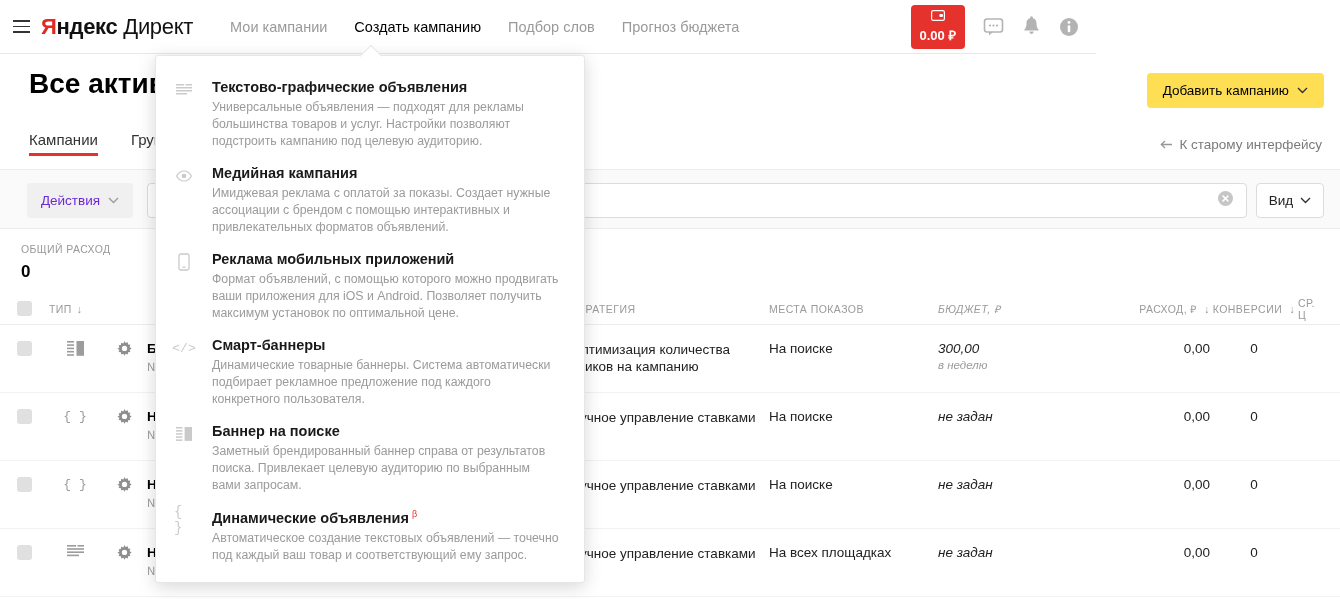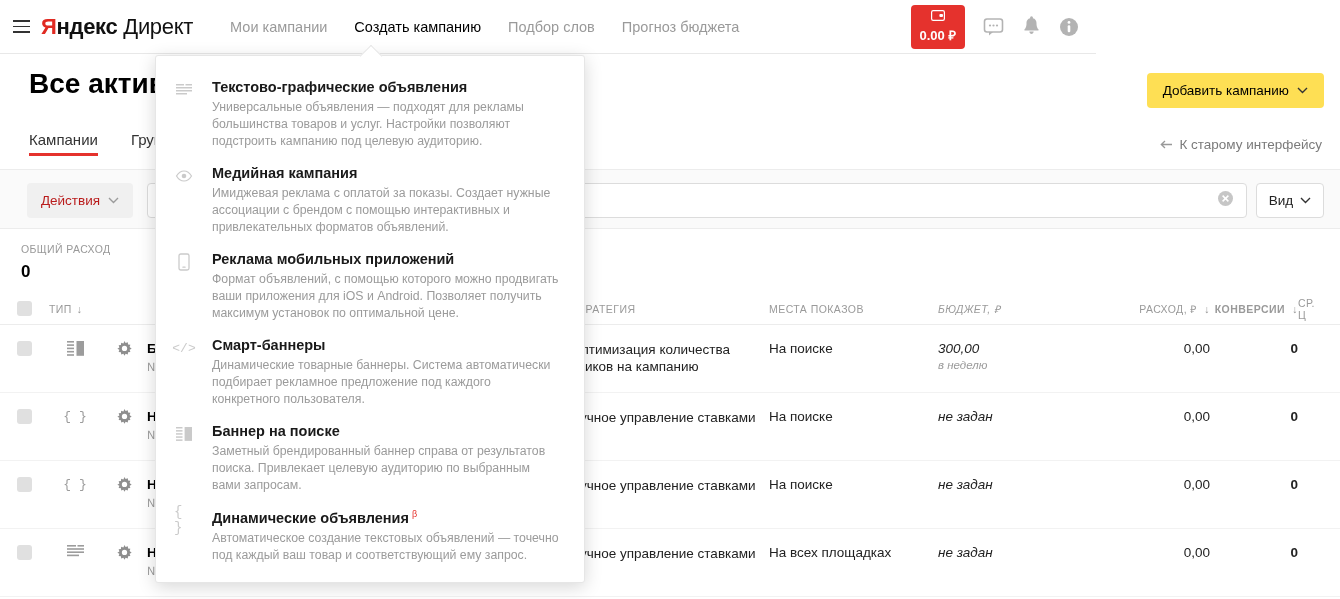--- a/index.html
+++ b/index.html
@@ -61,21 +61,21 @@
   }
 
   
   .toolbar {
     position:absolute; top:169px; left:0; width:1340px; height:60px;
     background:#fafafa; border-top:1px solid #ececec; border-bottom:1px solid #ececec;
   }
   .act-btn {
     position:absolute; top:13px; left:27px; width:106px; height:35px;
     background:#f0f0f0; border-radius:4px; display:flex; align-items:center;
-    justify-content:center; gap:8px; font-size:13.5px; color:#b91c1c; cursor:pointer;
+    justify-content:center; gap:8px; font-size:13.5px; color:#6d28d9; cursor:pointer;
   }
   .filter-box {
     position:absolute; top:13px; left:147px; width:1100px; height:35px;
     background:#fff; border:1px solid #dcdcdc; border-radius:4px;
     display:flex; align-items:center; padding:0 12px;
   }
   .filter-box input {
     border:none; outline:none; flex:1; font-size:13.5px; color:#333;
     font-family:"Liberation Sans", sans-serif; background:transparent;
   }
@@ -105,21 +105,21 @@
   }
   .c-chk  { width:49px; display:flex; justify-content:center; flex:none; }
   .c-type { width:52px; display:flex; justify-content:center; flex:none; }
   .c-gear { width:46px; display:flex; justify-content:center; flex:none; }
   .c-name { width:228px; flex:none; padding-right:10px; }
   .c-stat { width:196px; flex:none; }
   .c-strat{ width:198px; flex:none; }
   .c-place{ width:169px; flex:none; }
   .c-budg { width:157px; flex:none;font-style:italic; }
   .c-cost { width:115px; flex:none; text-align:right; }
-  .c-conv { width:88px; flex:none; text-align:right;font-weight:bold; }
+  .c-conv { width:88px; flex:none; text-align:center; }
   .c-avg  { flex:1; text-align:right; padding-right:14px; }
   .chkbox { width:15px; height:15px; border-radius:3px; background:#e0e0e0; cursor:pointer; }
   .nm { font-weight:bold; color:#000; white-space:nowrap; }
   .sub { font-size:12px; color:#9a9a9a; margin-top:4px; white-space:nowrap; }
   .bud-main { color:#222; }
   .bud-sub { font-size:11.5px; color:#9a9a9a; margin-top:3px; }
   .wrap2 { line-height:17px; }
 
   
   .dd {

